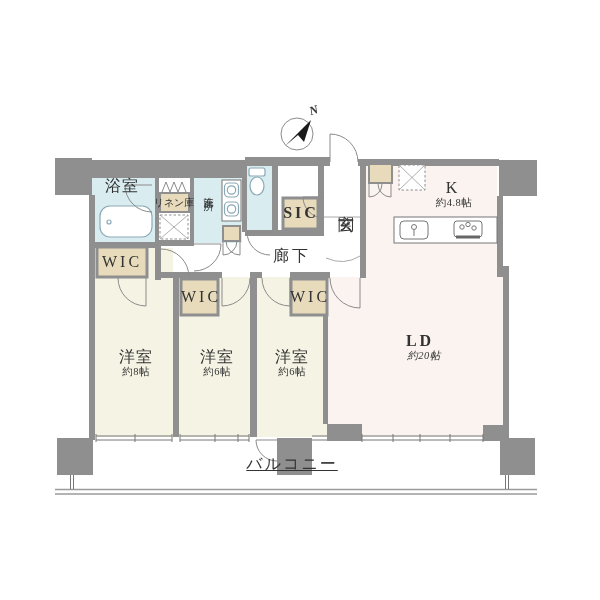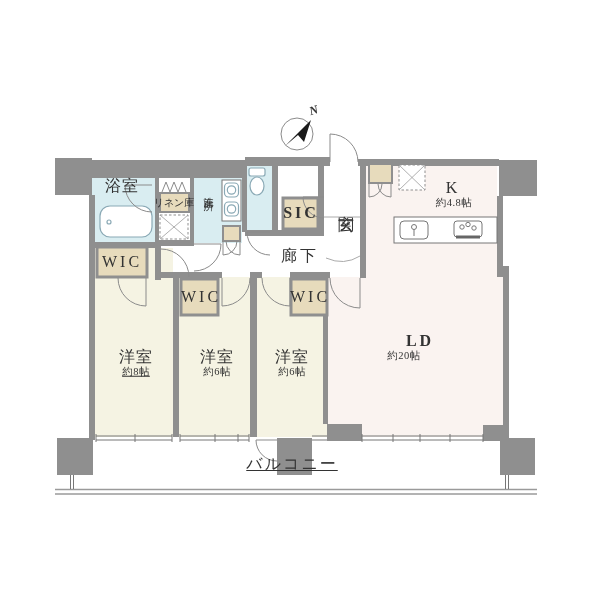--- a/index.html
+++ b/index.html
@@ -200,30 +200,30 @@
   <div class="lbl n" style="left:314px;top:110px;">N</div>
 
   <div class="lbl" style="left:122px;top:186px;">浴室</div>
   <div class="lbl v" style="left:208px;top:192px;font-size:10px;">洗面所</div>
   <div class="lbl sm" style="left:174px;top:203px;">リネン庫</div>
   <div class="lbl sp" style="left:122px;top:262px;">WIC</div>
   <div class="lbl sp" style="left:201px;top:297px;">WIC</div>
   <div class="lbl sp" style="left:310px;top:297px;">WIC</div>
   <div class="lbl sp" style="left:301px;top:213px;font-weight:bold;">SIC</div>
   <div class="lbl v" style="left:346px;top:204px;">玄関</div>
-  <div class="lbl sp" style="left:300px;top:256px;">廊下</div>
+  <div class="lbl sp" style="left:292px;top:256px;">廊下</div>
 
   <div class="lbl sp" style="left:453px;top:188px;">K</div>
   <div class="lbl size" style="left:454px;top:203px;">約4.8帖</div>
 
   <div class="lbl sp" style="left:420px;top:341px;font-weight:bold;">LD</div>
-  <div class="lbl size" style="left:404px;top:356px;">約20帖</div>
+  <div class="lbl size" style="left:424px;top:356px;font-style:italic;">約20帖</div>
 
   <div class="lbl" style="left:136px;top:357px;">洋室</div>
-  <div class="lbl size" style="left:136px;top:372px;text-decoration:underline;">約8帖</div>
+  <div class="lbl size" style="left:136px;top:372px;">約8帖</div>
 
   <div class="lbl" style="left:217px;top:357px;">洋室</div>
   <div class="lbl size" style="left:217px;top:372px;">約6帖</div>
 
   <div class="lbl" style="left:292px;top:357px;">洋室</div>
   <div class="lbl size" style="left:292px;top:372px;">約6帖</div>
 
   <div class="lbl" style="left:292px;top:464px;letter-spacing:2px;text-decoration:underline;">バルコニー</div>
 </div>
 

